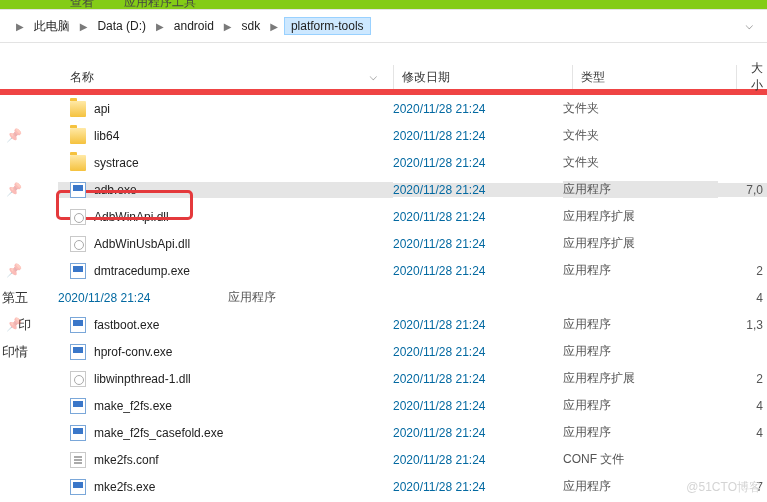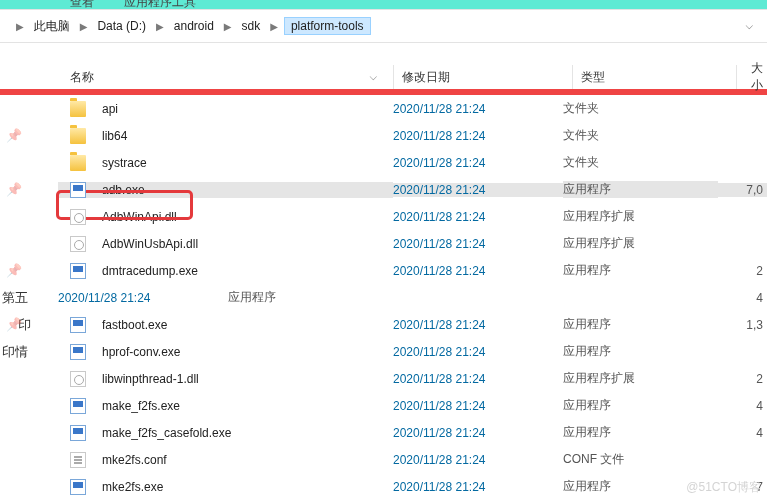--- a/index.html
+++ b/index.html
@@ -1,18 +1,18 @@
 <!DOCTYPE html>
 <html><head>
 <meta charset="utf-8">
 <style>
   * { box-sizing: border-box; margin: 0; padding: 0; font-family: "Microsoft YaHei", "Segoe UI", sans-serif; }
   body { width: 767px; height: 502px; overflow: hidden; background: #fff; font-size: 12px; color: #222; }
   
-  .ribbon { height: 10px; background: #5eead4; border-bottom: 1px solid #e3e3e3; display: flex; padding-left: 70px; }
+  .ribbon { height: 10px; background: #84cc16; border-bottom: 1px solid #e3e3e3; display: flex; padding-left: 70px; }
   .ribbon span { margin-right: 30px; color: #444; font-size: 12px; position: relative; top: -6px; }
   
   .crumb-bar { display: flex; align-items: center; height: 33px; border-bottom: 1px solid #e3e3e3; padding: 0 2px 0 10px; }
   .crumb-bar .sep { color: #7a7a7a; font-size: 10px; margin: 0 6px; }
   .crumb-bar .seg { padding: 2px 4px; }
   .crumb-bar .seg.active { background: #cde8ff; border: 1px solid #99d1ff; padding: 1px 6px; }
   .crumb-bar .spacer { flex: 1; }
   .crumb-bar .drop { color: #7a7a7a; font-size: 10px; padding: 0 12px; }
   
   .cols { display: flex; height: 30px; border-bottom: 6px solid #ef4444; align-items: center; color: #333; }
@@ -20,21 +20,21 @@
   .col-name { width: 335px; padding-left: 12px; display: flex; align-items: center; }
   .col-name .sort { margin-left: auto; margin-right: 16px; color: #888; font-size: 10px; }
   .col-date { width: 170px; }
   .col-type { width: 155px; }
   .col-size { flex: 1; text-align: right; padding-right: 4px; }
   .col-sep { width: 1px; height: 24px; background: #e4e4e4; margin-right: 8px; }
   
   .list { position: relative; }
   .row { display: flex; align-items: center; height: 27px; }
   .row .pin { width: 58px; flex-shrink: 0; display: flex; align-items: center; justify-content: flex-start; padding-left: 6px; color: #888; font-size: 13px; }
-  .row .cell-name { width: 335px; display: flex; align-items: center; padding-left: 12px; gap: 16px; }
+  .row .cell-name { width: 335px; display: flex; align-items: center; padding-left: 12px; gap: 8px; }
   .row .cell-date { width: 170px; color: #0369a1; }
   .row .cell-type { width: 155px; color: #555; }
   .row .cell-size { flex: 1; text-align: right; padding-right: 4px; color: #555; }
   .row.selected .cell-name, .row.selected .cell-date, .row.selected .cell-type, .row.selected .cell-size { background: #e5e5e5; }
   
   .icon { width: 16px; height: 16px; flex-shrink: 0; display: inline-block; position: relative; }
   .icon-folder { background: linear-gradient(#ffe9a6, #f5c23e); border-radius: 1px; }
   .icon-folder::before { content: ""; position: absolute; top: -3px; left: 0; width: 7px; height: 3px; background: #f5c23e; border-radius: 1px 1px 0 0; }
   .icon-exe { background: #fff; border: 1px solid #7aa7d9; }
   .icon-exe::before { content: ""; position: absolute; top: 2px; left: 2px; right: 2px; height: 6px; background: #3a77c9; }

